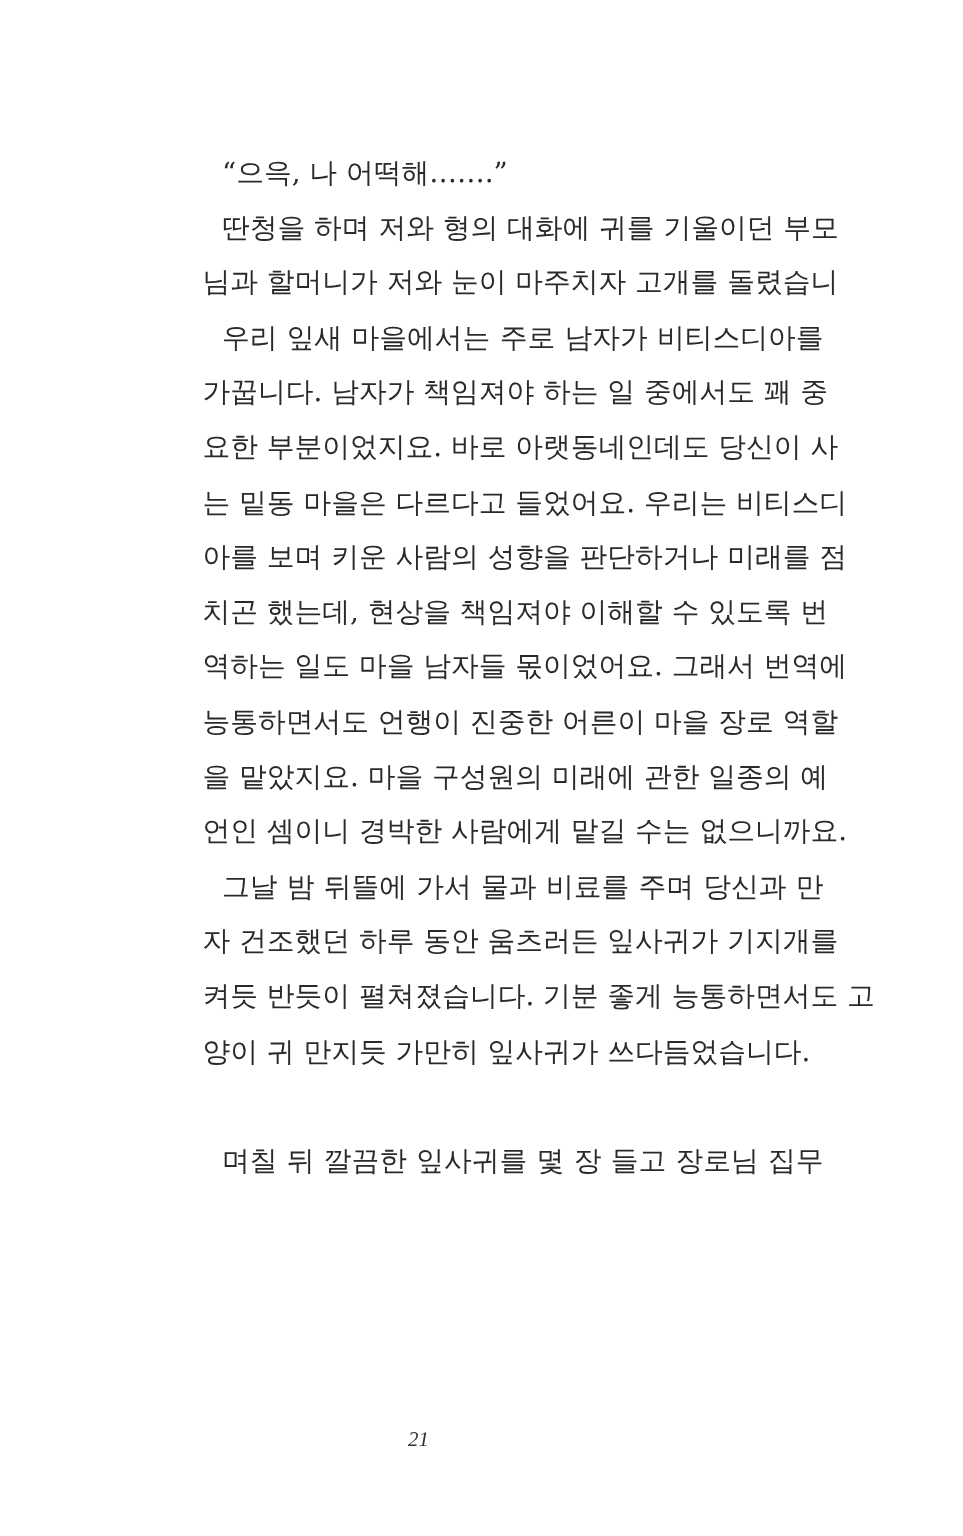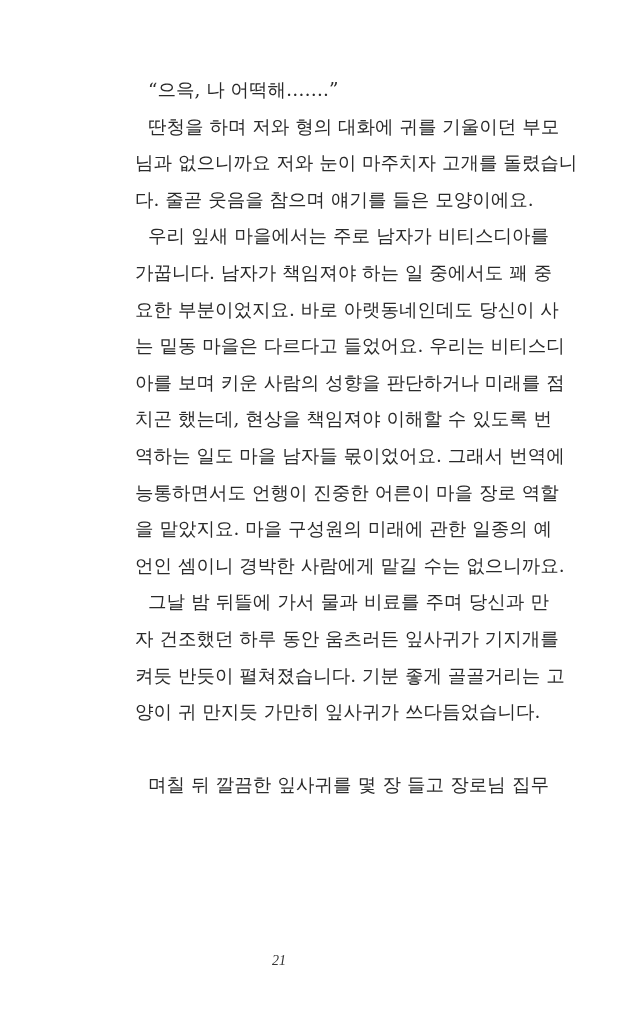--- a/index.html
+++ b/index.html
@@ -8,21 +8,21 @@
       height: 1024px;
       background: #ffffff;
       position: relative;
       overflow: hidden;
       font-family: "DejaVu Serif", "Liberation Serif", serif;
       color: #2a2a2a;
     }
     .page {
       position: absolute;
       left: 135px;
-      top: 72px;
+      top: 98px;
       width: 414px;
     }
     .line {
       height: 36.6px;
       line-height: 36.6px;
       font-size: 18.5px;
       white-space: nowrap;
       text-align: justify;
       text-align-last: justify;
       overflow: visible;
@@ -41,33 +41,32 @@
       font-size: 14px;
       color: #333333;
     }
   </style>
 </head>
 <body>
 
 <div class="page">
   <div class="line indent last">“으윽, 나 어떡해…….”</div>
   <div class="line indent">딴청을 하며 저와 형의 대화에 귀를 기울이던 부모</div>
-  <div class="line">님과 없으니까요 저와 눈이 마주치자 고개를 돌렸습니</div>
-  <div class="line last">다. 줄곧 웃음을 참으며 얘기를 들은 모양이에요.</div>
+  <div class="line">님과 할머니가 저와 눈이 마주치자 고개를 돌렸습니</div>
   <div class="line indent">우리 잎새 마을에서는 주로 남자가 비티스디아를</div>
   <div class="line">가꿉니다. 남자가 책임져야 하는 일 중에서도 꽤 중</div>
   <div class="line">요한 부분이었지요. 바로 아랫동네인데도 당신이 사</div>
   <div class="line">는 밑동 마을은 다르다고 들었어요. 우리는 비티스디</div>
   <div class="line">아를 보며 키운 사람의 성향을 판단하거나 미래를 점</div>
   <div class="line">치곤 했는데, 현상을 책임져야 이해할 수 있도록 번</div>
   <div class="line">역하는 일도 마을 남자들 몫이었어요. 그래서 번역에</div>
   <div class="line">능통하면서도 언행이 진중한 어른이 마을 장로 역할</div>
   <div class="line">을 맡았지요. 마을 구성원의 미래에 관한 일종의 예</div>
   <div class="line">언인 셈이니 경박한 사람에게 맡길 수는 없으니까요.</div>
   <div class="line indent">그날 밤 뒤뜰에 가서 물과 비료를 주며 당신과 만</div>
   <div class="line">자 건조했던 하루 동안 움츠러든 잎사귀가 기지개를</div>
-  <div class="line">켜듯 반듯이 펼쳐졌습니다. 기분 좋게 골골거리는 고</div>
+  <div class="line">켜듯 반듯이 펼쳐졌습니다. 기분 좋게 능통하면서도 고</div>
   <div class="line last">양이 귀 만지듯 가만히 잎사귀가 쓰다듬었습니다.</div>
   <div class="blank"></div>
   <div class="line indent">며칠 뒤 깔끔한 잎사귀를 몇 장 들고 장로님 집무</div>
 </div>
 
 <div class="page-number">21</div>
 
 </body></html>

